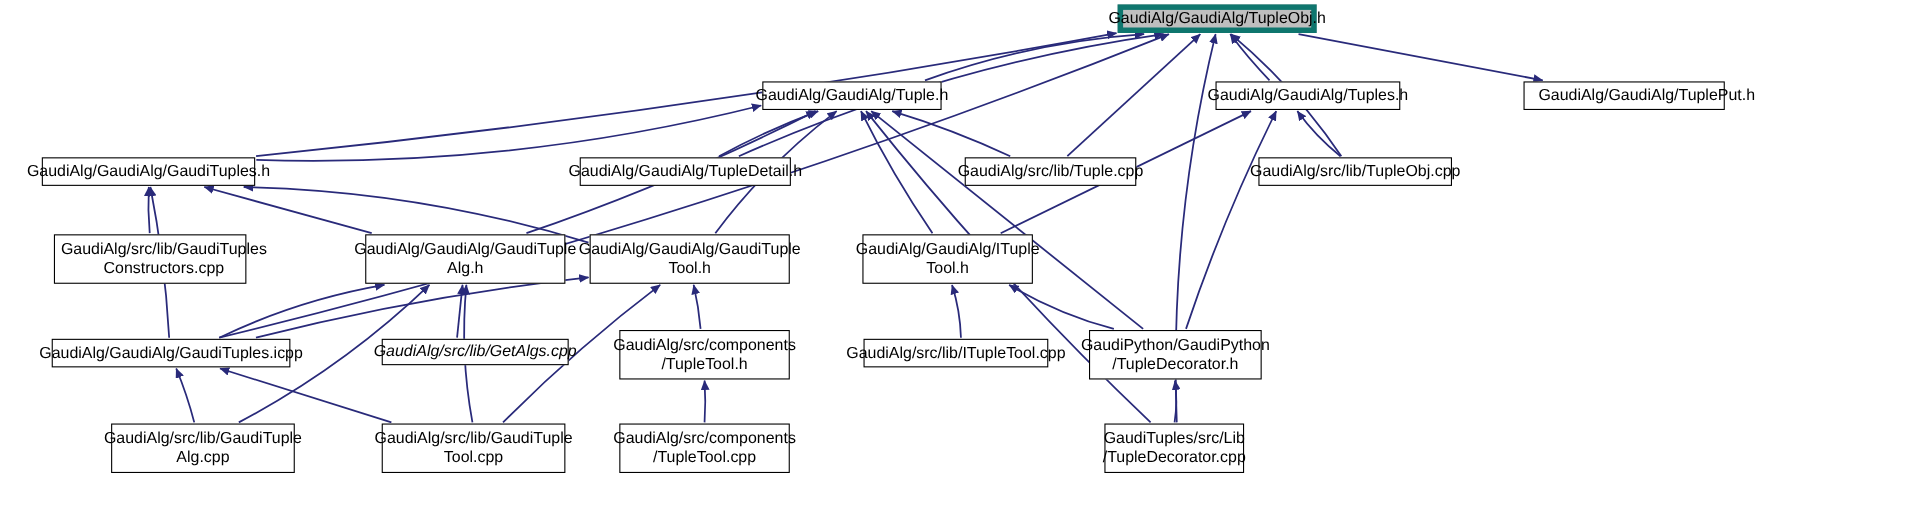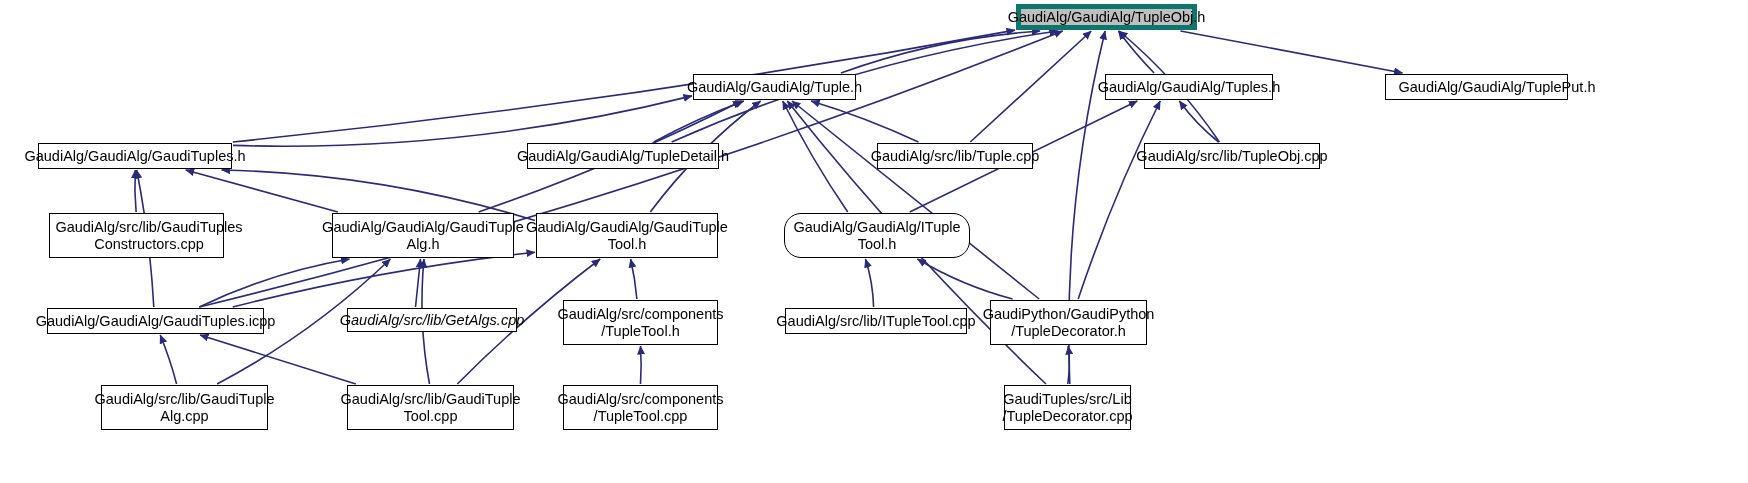--- a/index.html
+++ b/index.html
@@ -68,24 +68,24 @@
       <div class="node" style="left: 1385px; top: 74px; width: 183px; height: 26px; padding-left: 48px;"><span class="ln">GaudiAlg/GaudiAlg/TuplePut.h</span></div>
       <div class="node" style="left: 693px; top: 74px; width: 163px; height: 26px; align-items: center;"><span class="ln">GaudiAlg/GaudiAlg/Tuple.h</span></div>
       <div class="node" style="left: 1082px; top: 74px; width: 168px; height: 26px; margin-left: 23px;"><span class="ln">GaudiAlg/GaudiAlg/Tuples.h</span></div>
       <div class="node" style="left: 38px; top: 143px; width: 194px; height: 26px; text-align: center;"><span class="ln">GaudiAlg/GaudiAlg/GaudiTuples.h</span></div>
       <div class="node" style="left: 527px; top: 143px; width: 192px; height: 26px;"><span class="ln">GaudiAlg/GaudiAlg/TupleDetail.h</span></div>
       <div class="node" style="left: 877px; top: 143px; width: 156px; height: 26px;"><span class="ln">GaudiAlg/src/lib/Tuple.cpp</span></div>
       <div class="node" style="left: 1144px; top: 143px; width: 176px; height: 26px;"><span class="ln">GaudiAlg/src/lib/TupleObj.cpp</span></div>
       <div class="node" style="left: 49px; top: 213px; width: 175px; height: 45px; padding-left: 32px;"><span class="ln">GaudiAlg/src/lib/GaudiTuples</span><span class="ln">Constructors.cpp</span></div>
       <div class="node" style="left: 332px; top: 213px; width: 182px; height: 45px;"><span class="ln">GaudiAlg/GaudiAlg/GaudiTuple</span><span class="ln">Alg.h</span></div>
       <div class="node" style="left: 536px; top: 213px; width: 182px; height: 45px;"><span class="ln">GaudiAlg/GaudiAlg/GaudiTuple</span><span class="ln">Tool.h</span></div>
-      <div class="node" style="left: 784px; top: 213px; width: 186px; height: 45px; border-radius: 17px;"><span class="ln">GaudiAlg/GaudiAlg/ITuple</span><span class="ln">Tool.h</span></div>
+      <div class="node" style="left: 784px; top: 213px; width: 155px; height: 45px;"><span class="ln">GaudiAlg/GaudiAlg/ITuple</span><span class="ln">Tool.h</span></div>
       <div class="node" style="left: 47px; top: 308px; width: 217px; height: 26px;"><span class="ln">GaudiAlg/GaudiAlg/GaudiTuples.icpp</span></div>
       <div class="node" style="left: 347px; top: 308px; width: 170px; height: 24px; font-style: italic;"><span class="ln">GaudiAlg/src/lib/GetAlgs.cpp</span></div>
       <div class="node" style="left: 563px; top: 300px; width: 155px; height: 45px;"><span class="ln">GaudiAlg/src/components</span><span class="ln">/TupleTool.h</span></div>
-      <div class="node" style="left: 785px; top: 308px; width: 182px; height: 26px;"><span class="ln">GaudiAlg/src/lib/ITupleTool.cpp</span></div>
+      <div class="node" style="left: 785px; top: 308px; width: 168px; height: 26px;"><span class="ln">GaudiAlg/src/lib/ITupleTool.cpp</span></div>
       <div class="node" style="left: 990px; top: 300px; width: 157px; height: 45px;"><span class="ln">GaudiPython/GaudiPython</span><span class="ln">/TupleDecorator.h</span></div>
       <div class="node" style="left: 101px; top: 385px; width: 167px; height: 45px;"><span class="ln">GaudiAlg/src/lib/GaudiTuple</span><span class="ln">Alg.cpp</span></div>
       <div class="node" style="left: 347px; top: 385px; width: 167px; height: 45px;"><span class="ln">GaudiAlg/src/lib/GaudiTuple</span><span class="ln">Tool.cpp</span></div>
       <div class="node" style="left: 563px; top: 385px; width: 155px; height: 45px;"><span class="ln">GaudiAlg/src/components</span><span class="ln">/TupleTool.cpp</span></div>
       <div class="node" style="left: 1004px; top: 385px; width: 127px; height: 45px;"><span class="ln">GaudiTuples/src/Lib</span><span class="ln">/TupleDecorator.cpp</span></div>
     </div>
 </div>
 
 </body></html>

